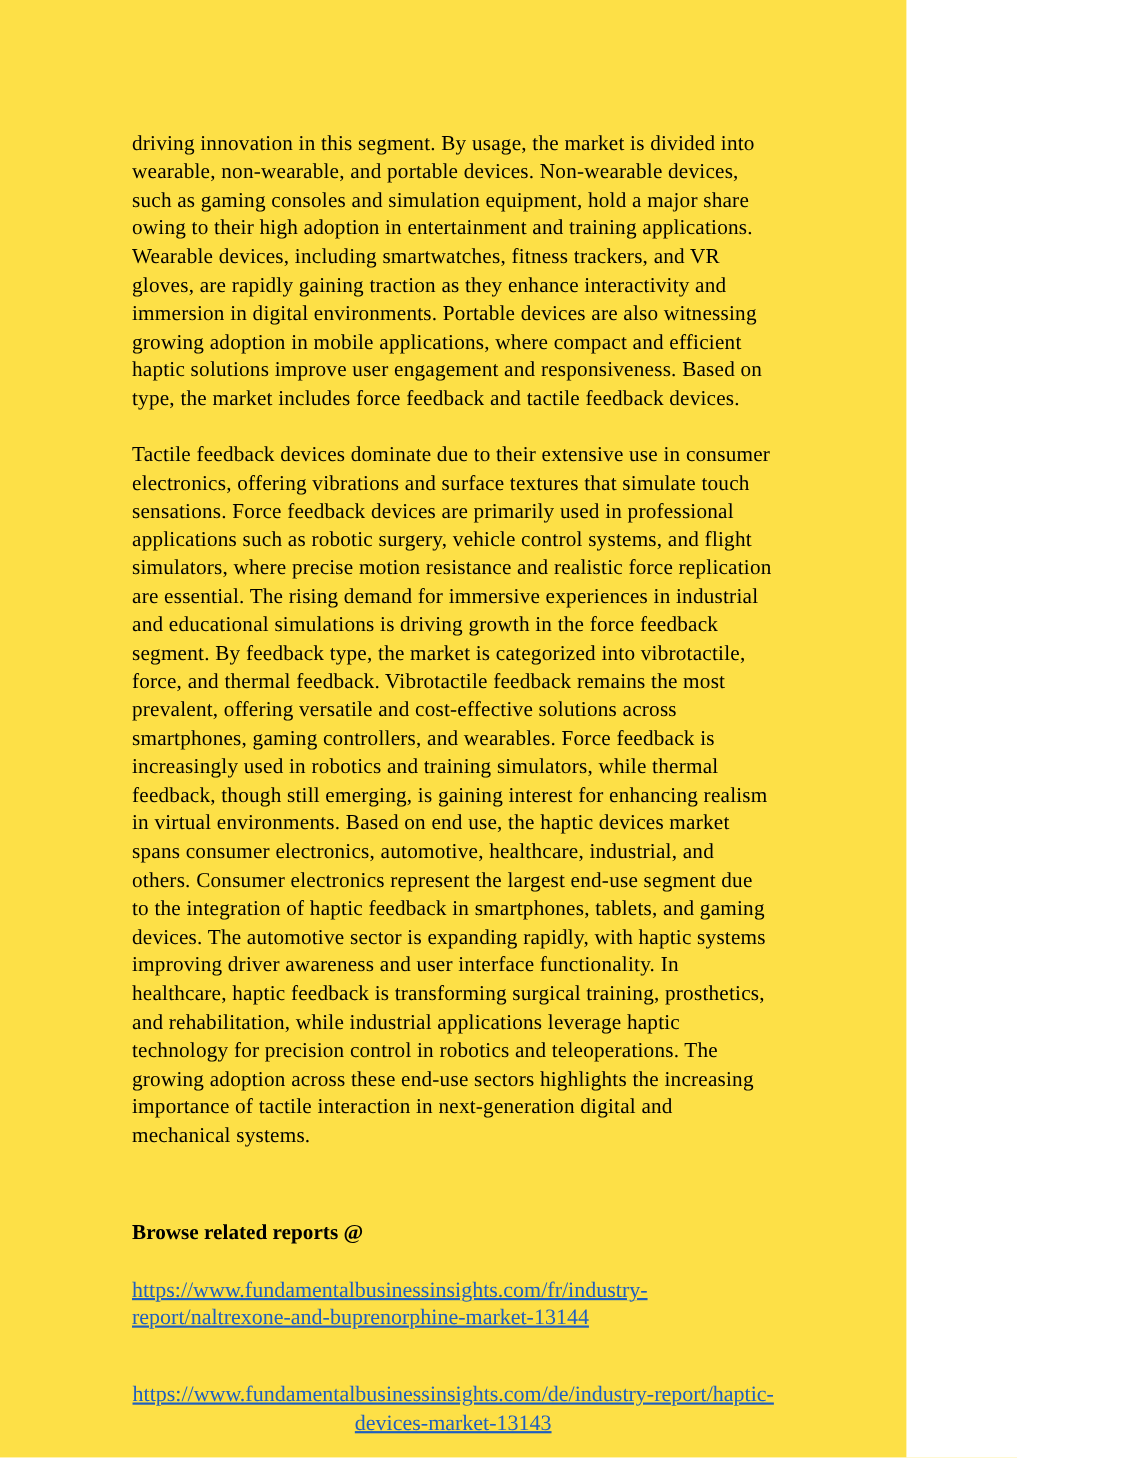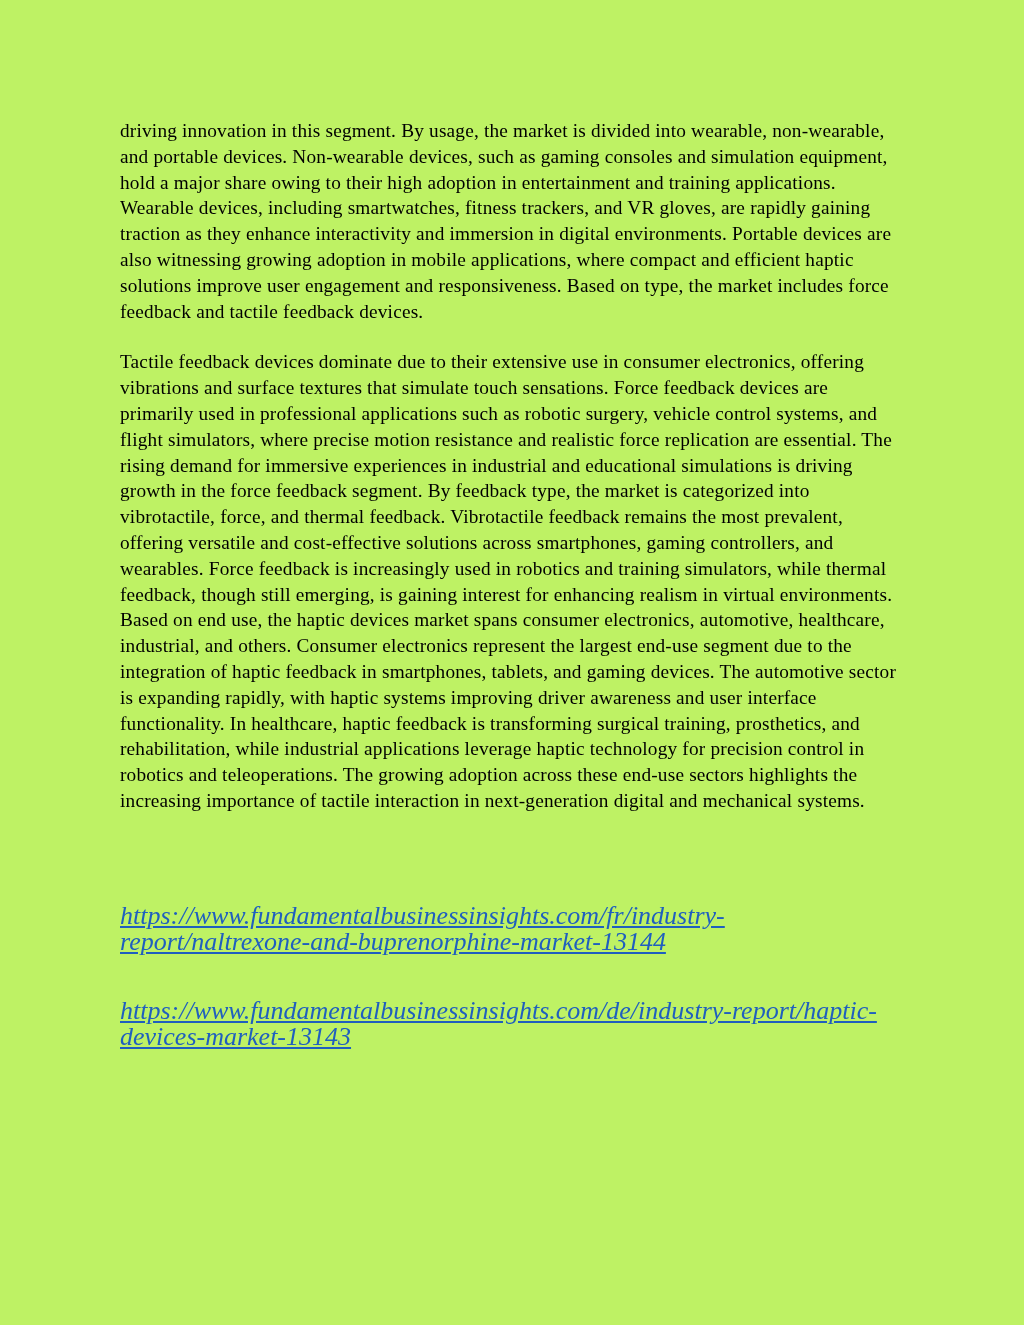--- a/index.html
+++ b/index.html
@@ -9,23 +9,23 @@
   }
   body {
     width: 1024px;
     height: 1325px;
     font-family: "Liberation Serif", "DejaVu Serif", serif;
     color: #000000;
     overflow: hidden;
   }
   .page {
     position: relative;
-    width: 1024px;
+    width: 824px;
     height: 1325px;
-    background: #bef264;
+    background: #fde047;
     box-sizing: border-box;
     padding: 118px 120px 0 120px;
   }
   .body-text {
     font-size: 19.3px;
     line-height: 25.8px;
     text-align: left;
     color: #000000;
     margin: 0 0 0 0;
     letter-spacing: 0.01em;
@@ -43,55 +43,55 @@
     color: #000000;
     margin: 0;
   }
   .link-gap {
     height: 27px;
   }
   .link-gap-small {
     height: 44px;
   }
   .doc-link {
-    font-size: 26px;
+    font-size: 20px;
     line-height: 25.8px;
     color: #1f5fbf;
     text-decoration: underline;
     word-break: break-word;
     display: block;
     cursor: pointer;
-    font-style: italic;
   }
   .link-block {
     max-width: 790px;
   }
 </style>
 </head>
 <body>
 
 <div class="page">
 
   <p class="body-text">driving innovation in this segment. By usage, the market is divided into wearable, non-wearable, and portable devices. Non-wearable devices, such as gaming consoles and simulation equipment, hold a major share owing to their high adoption in entertainment and training applications. Wearable devices, including smartwatches, fitness trackers, and VR gloves, are rapidly gaining traction as they enhance interactivity and immersion in digital environments. Portable devices are also witnessing growing adoption in mobile applications, where compact and efficient haptic solutions improve user engagement and responsiveness. Based on type, the market includes force feedback and tactile feedback devices.</p>
 
   <div class="para-gap"></div>
 
   <p class="body-text">Tactile feedback devices dominate due to their extensive use in consumer electronics, offering vibrations and surface textures that simulate touch sensations. Force feedback devices are primarily used in professional applications such as robotic surgery, vehicle control systems, and flight simulators, where precise motion resistance and realistic force replication are essential. The rising demand for immersive experiences in industrial and educational simulations is driving growth in the force feedback segment. By feedback type, the market is categorized into vibrotactile, force, and thermal feedback. Vibrotactile feedback remains the most prevalent, offering versatile and cost-effective solutions across smartphones, gaming controllers, and wearables. Force feedback is increasingly used in robotics and training simulators, while thermal feedback, though still emerging, is gaining interest for enhancing realism in virtual environments. Based on end use, the haptic devices market spans consumer electronics, automotive, healthcare, industrial, and others. Consumer electronics represent the largest end-use segment due to the integration of haptic feedback in smartphones, tablets, and gaming devices. The automotive sector is expanding rapidly, with haptic systems improving driver awareness and user interface functionality. In healthcare, haptic feedback is transforming surgical training, prosthetics, and rehabilitation, while industrial applications leverage haptic technology for precision control in robotics and teleoperations. The growing adoption across these end-use sectors highlights the increasing importance of tactile interaction in next-generation digital and mechanical systems.</p>
 
   <div class="section-gap-large"></div>
 
+  <p class="browse-heading">Browse related reports @</p>
 
   <div class="link-gap"></div>
 
   <div class="link-block">
     <a class="doc-link" href="#" style="color: rgb(31, 95, 191);">https://www.fundamentalbusinessinsights.com/fr/industry-report/naltrexone-and-buprenorphine-market-13144</a>
   </div>
 
   <div class="link-gap-small"></div>
 
   <div class="link-block">
-    <a class="doc-link" href="#" style="color: rgb(31, 95, 191);">https://www.fundamentalbusinessinsights.com/de/industry-report/haptic-devices-market-13143</a>
+    <a class="doc-link" href="#" style="color: rgb(31, 95, 191); text-align: center;">https://www.fundamentalbusinessinsights.com/de/industry-report/haptic-devices-market-13143</a>
   </div>
 
   <div class="link-gap-small"></div>
 
 
 </div>
 
 </body></html>

